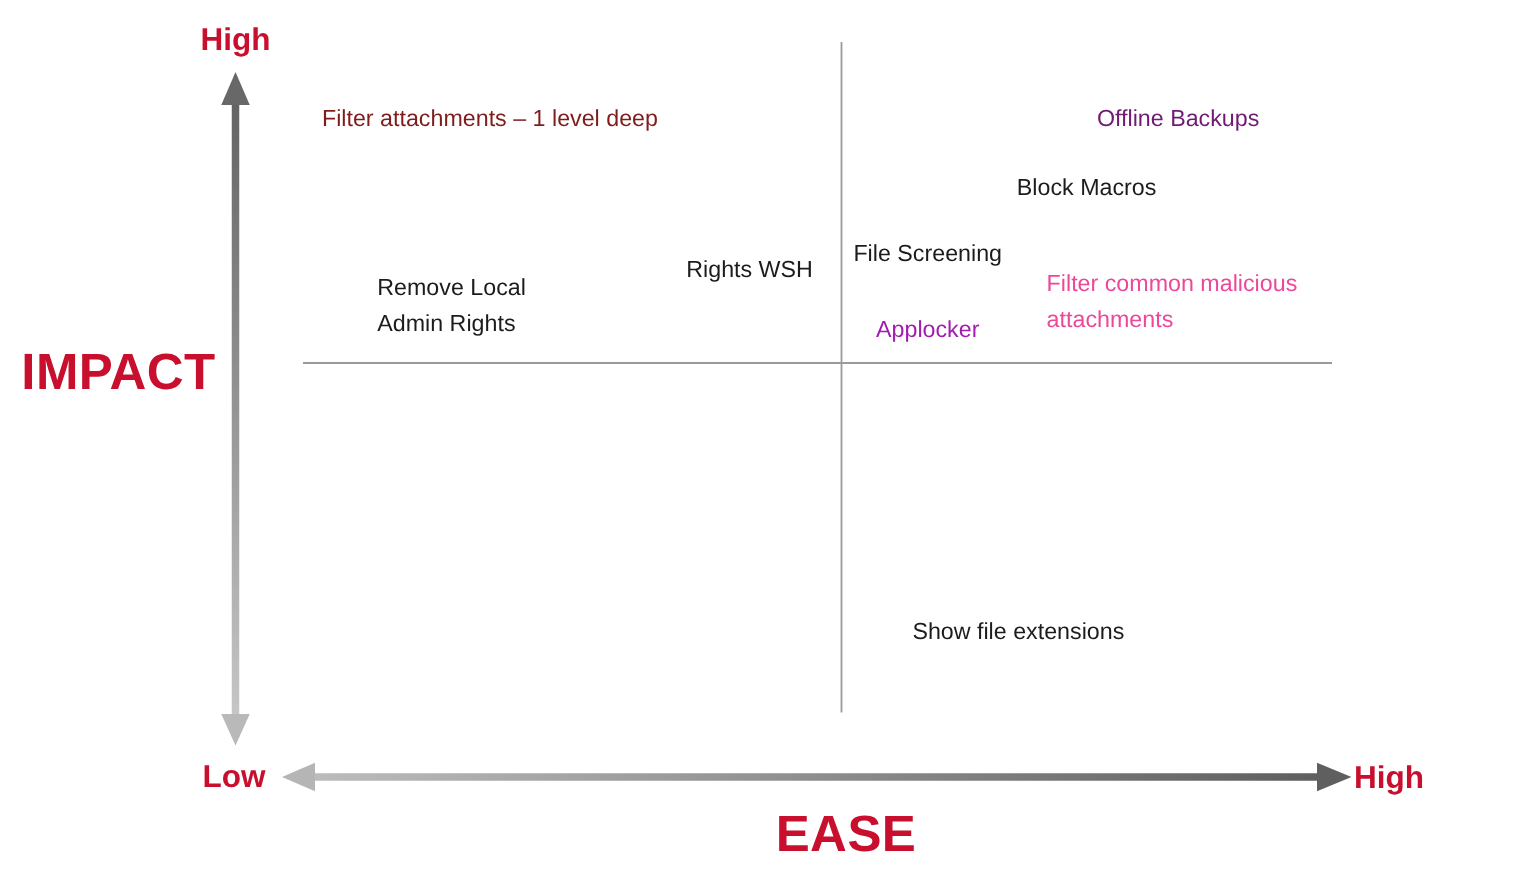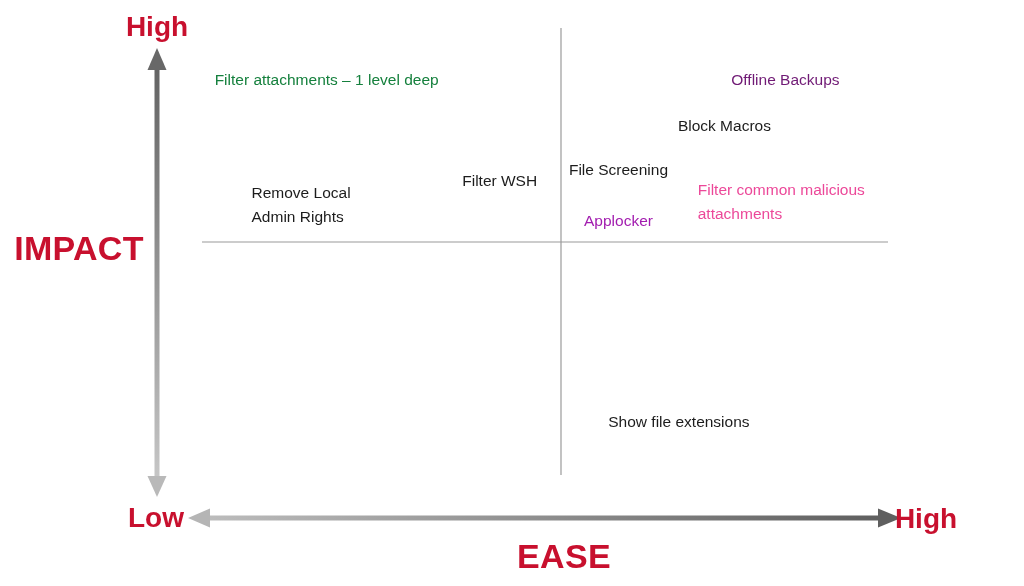--- a/index.html
+++ b/index.html
@@ -13,21 +13,21 @@
   #chart-canvas { position: absolute; left: 0; top: 0; width: 1024px; height: 586px; }
   svg.layer { position: absolute; left: 0; top: 0; }
   .axis-label {
     position: absolute;
     transform: translate(-50%, -50%);
     color: var(--red, #C8102E);
     font-weight: bold;
     white-space: nowrap;
     line-height: 1;
   }
-  .axis-end { font-size: 28px; }
+  .axis-end { font-size: 21px; }
   .axis-title { font-size: 34px; letter-spacing: 0.3px; }
   .chart-item {
     position: absolute;
     transform: translate(-50%, -50%);
     font-size: 15.5px;
     color: #1c1c1c;
     white-space: pre-line;
     line-height: 1.55;
   }
 </style>
@@ -64,25 +64,25 @@
     </g>
   </svg>
 
   <div class="axis-label axis-end" style="left:157px; top:27px;">High</div>
   <div class="axis-label axis-title" style="left:79px; top:248px;">IMPACT</div>
   <div class="axis-label axis-end" style="left:156px; top:518px;">Low</div>
   <div class="axis-label axis-end" style="left:926px; top:519px;">High</div>
   <div class="axis-label axis-title" style="left:564px; top:556px;">EASE</div>
 
   <div id="plot-items">
-      <div class="chart-item" style="left: 31.9%; top: 13.7%; text-align: center; color: #15803d;">Filter attachments – 1 level deep</div>
+      <div class="chart-item" style="left: 31.9%; top: 13.7%; text-align: center; color: #7f1d1d;">Filter attachments – 1 level deep</div>
       <div class="chart-item" style="left: 76.7%; top: 13.7%; text-align: center; color: #701a75;">Offline Backups</div>
       <div class="chart-item" style="left: 68.4%; top: 21.5%; text-align: center; color: rgb(28, 28, 28); margin-left: 24px;">Block Macros</div>
       <div class="chart-item" style="left: 60.4%; top: 29%; text-align: center; color: rgb(28, 28, 28);">File Screening</div>
-      <div class="chart-item" style="left: 48.8%; top: 30.9%; text-align: center; color: rgb(28, 28, 28);">Filter WSH</div>
+      <div class="chart-item" style="left: 48.8%; top: 30.9%; text-align: center; color: rgb(28, 28, 28);">Rights WSH</div>
       <div class="chart-item" style="left: 29.4%; top: 35%; text-align: left; color: rgb(28, 28, 28);">Remove Local
 Admin Rights</div>
       <div class="chart-item" style="left: 76.3%; top: 34.5%; text-align: left; color: #ec4899;">Filter common malicious
 attachments</div>
       <div class="chart-item" style="left: 60.4%; top: 37.7%; text-align: center; color: #a21caf;">Applocker</div>
       <div class="chart-item" style="left: 66.3%; top: 72%; text-align: center; color: rgb(28, 28, 28);">Show file extensions</div>
     </div>
 
 </div>
 

